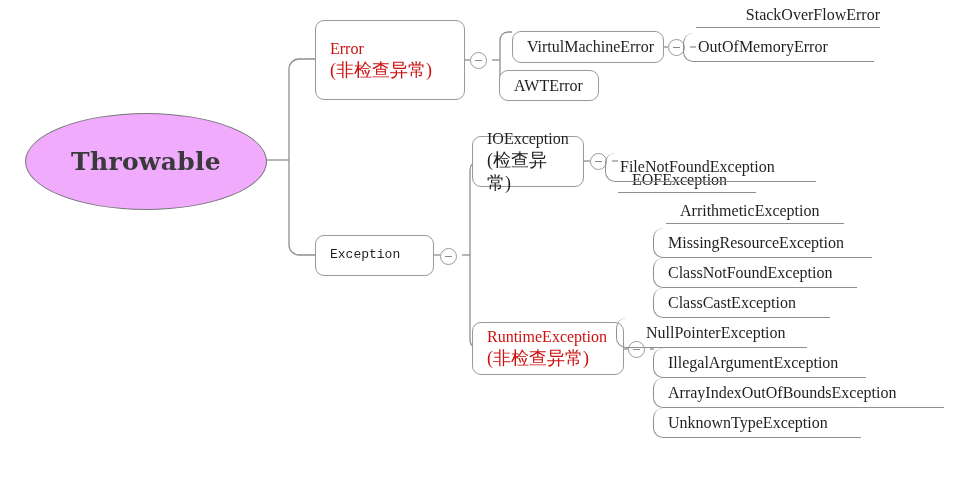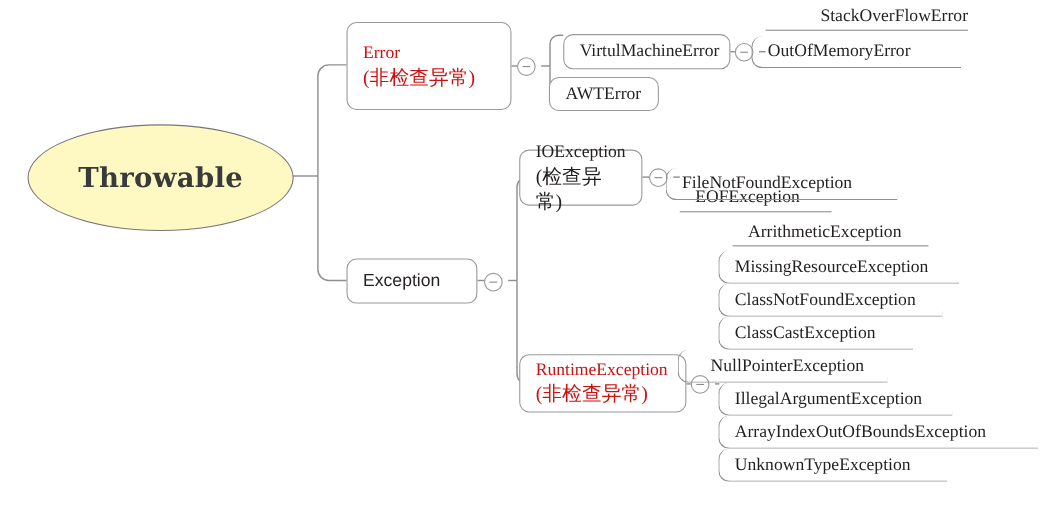--- a/index.html
+++ b/index.html
@@ -8,21 +8,21 @@
     font-family:"Liberation Serif",serif;
     color:#231f20;
   }
   #canvas{position:absolute;left:0;top:0;width:964px;height:480px;}
   svg.wires{position:absolute;left:0;top:0;width:964px;height:480px;pointer-events:none;}
 
   
   .root-node{
     position:absolute;left:25px;top:113px;width:240px;height:95px;
     border:1.4px solid #77777a;border-radius:50%;
-    background:#fef9c3;display:flex;align-items:center;justify-content:center;
+    background:#f0abfc;display:flex;align-items:center;justify-content:center;
   }
   .root-label{
     font-family:"DejaVu Serif",serif;
     font-weight:bold;font-size:25px;letter-spacing:.3px;color:#3a3a3c;
   }
 
   
   .box{
     position:absolute;background:#fff;border:1.3px solid #9a9a9d;
     border-radius:9px;box-sizing:border-box;
@@ -123,21 +123,21 @@
 
   <div class="leaf nohook" style="left:696px;top:2px;width:184px;height:26px;justify-content:flex-end;">
     <span>StackOverFlowError</span>
   </div>
 
   <div class="leaf hook" style="left:683px;top:33px;width:191px;height:29px;">
     <span>OutOfMemoryError</span>
   </div>
 
   <div class="box pad center sans" style="left:315px;top:235px;width:119px;height:41px;">
-    <span class="t1" style="font-size:16px;">Exception</span>
+    <span class="t1" style="font-size:13px;font-family:Liberation Mono, monospace;">Exception</span>
   </div>
 
   <div class="toggle" style="left:440px;top:248px;">
       <i></i>
     </div>
 
   <div class="box pad bold" style="left:472px;top:136px;width:112px;height:51px;">
     <span class="t1">IOException</span>
     <span class="t2">(检查异常)</span>
   </div>

